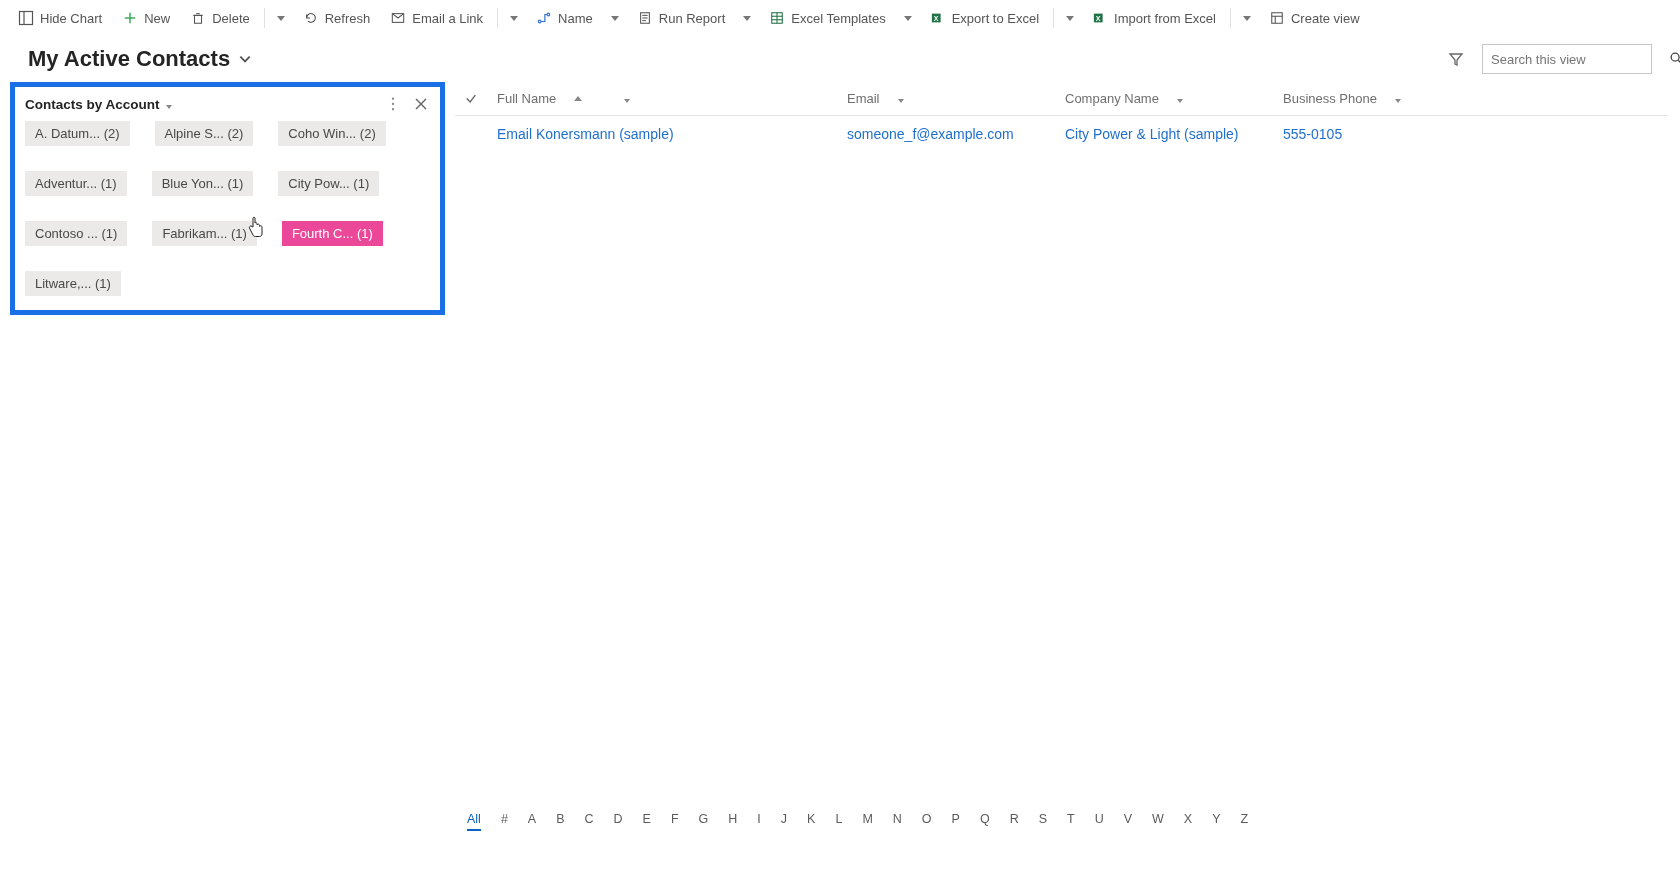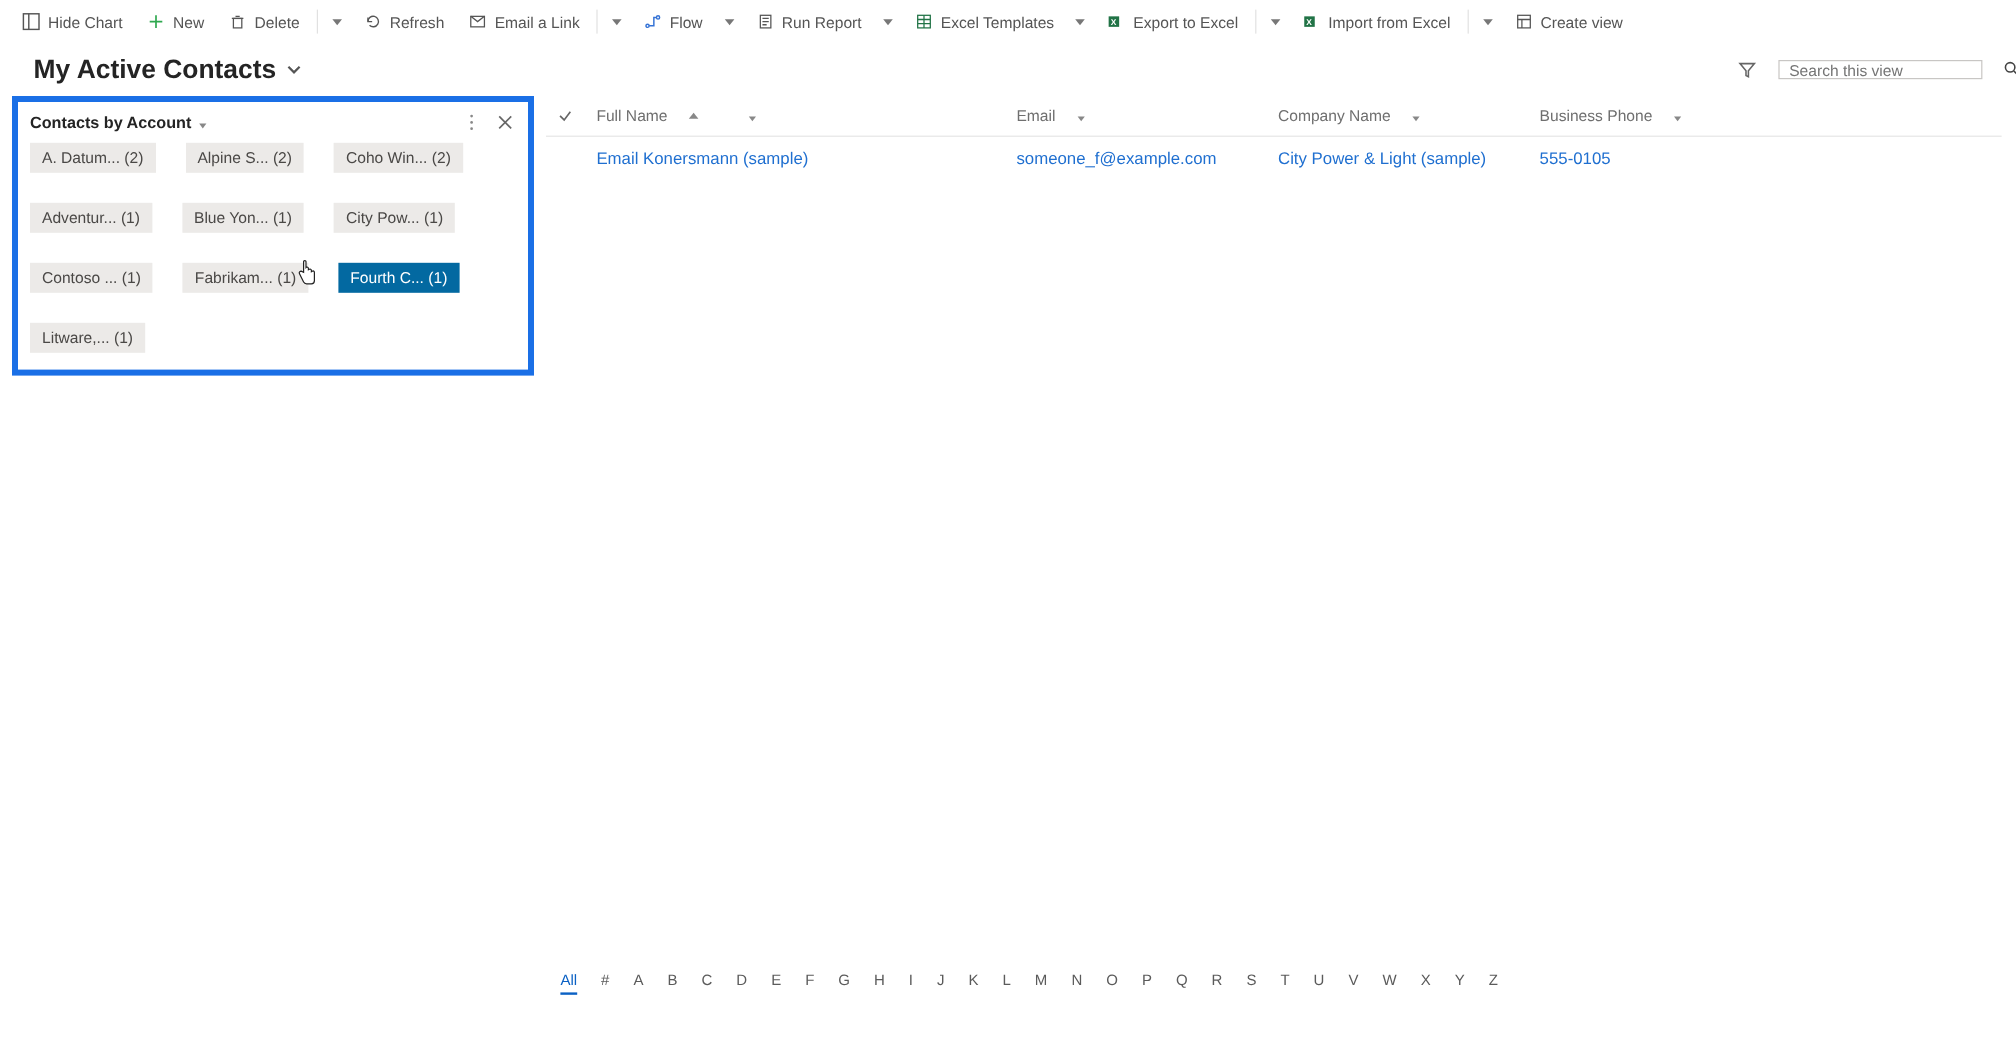--- a/index.html
+++ b/index.html
@@ -46,21 +46,21 @@
   }
   .view-title {
     display:flex; align-items:center; gap:8px;
     font-size: 22px; font-weight:600; color:#242424;
     cursor:pointer;
   }
   .view-right { display:flex; align-items:center; gap:12px; }
   .filter-btn { width:28px; height:28px; display:flex; align-items:center; justify-content:center; cursor:pointer; color:#666; }
   .search-wrap {
     display:flex; align-items:center;
-    border:1px solid #c8c6c4; height:16px; width:170px;
+    border:1px solid #c8c6c4; height:30px; width:170px;
     padding: 0 6px;
   }
   .search-wrap input {
     border:none; outline:none; flex:1; font-size:13px; color:#333; background:transparent;
   }
   
   .body {
     display:flex;
     height: calc(100% - 36px - 54px);
   }
@@ -85,21 +85,21 @@
   .chart-head-actions > div { cursor:pointer; display:flex; align-items:center; justify-content:center; width:18px; height:18px; }
   .tags { display:flex; flex-wrap:wrap; gap:25px; }
   .tag {
     background:#eceae8;
     color:#4a4846;
     padding: 5px 10px;
     font-size:13px;
     cursor:pointer;
     white-space:nowrap;
   }
-  .tag.selected { background:#0369a1; color:#fff; }
+  .tag.selected { background:#ec4899; color:#fff; }
   
   .cursor-ptr {
     position:absolute;
     left: 246px;
     top: 216px;
     pointer-events:none;
   }
   
   .grid-col {
     flex:1;
@@ -233,21 +233,21 @@
   <div class="cmd-split chev-down"></div>
 
   <div class="cmd">
     <span class="ico">
       <svg viewBox="0 0 16 16" width="14" height="14" fill="none" stroke="#3573d6" stroke-width="1.4">
         <circle cx="3" cy="12" r="1.5"></circle>
           <circle cx="13" cy="4" r="1.5"></circle>
           <path d="M4.5 12 H9 V4 H11.5"></path>
       </svg>
     </span>
-    <span>Flow</span>
+    <span>Name</span>
   </div>
   <div class="cmd-split chev-down"></div>
 
   <div class="cmd">
     <span class="ico">
       <svg viewBox="0 0 16 16" width="14" height="14" fill="none" stroke="#555" stroke-width="1.2">
         <rect x="3" y="2" width="10" height="12"></rect>
           <line x1="5" y1="5" x2="11" y2="5"></line>
           <line x1="5" y1="8" x2="11" y2="8"></line>
           <line x1="5" y1="11" x2="9" y2="11"></line>

